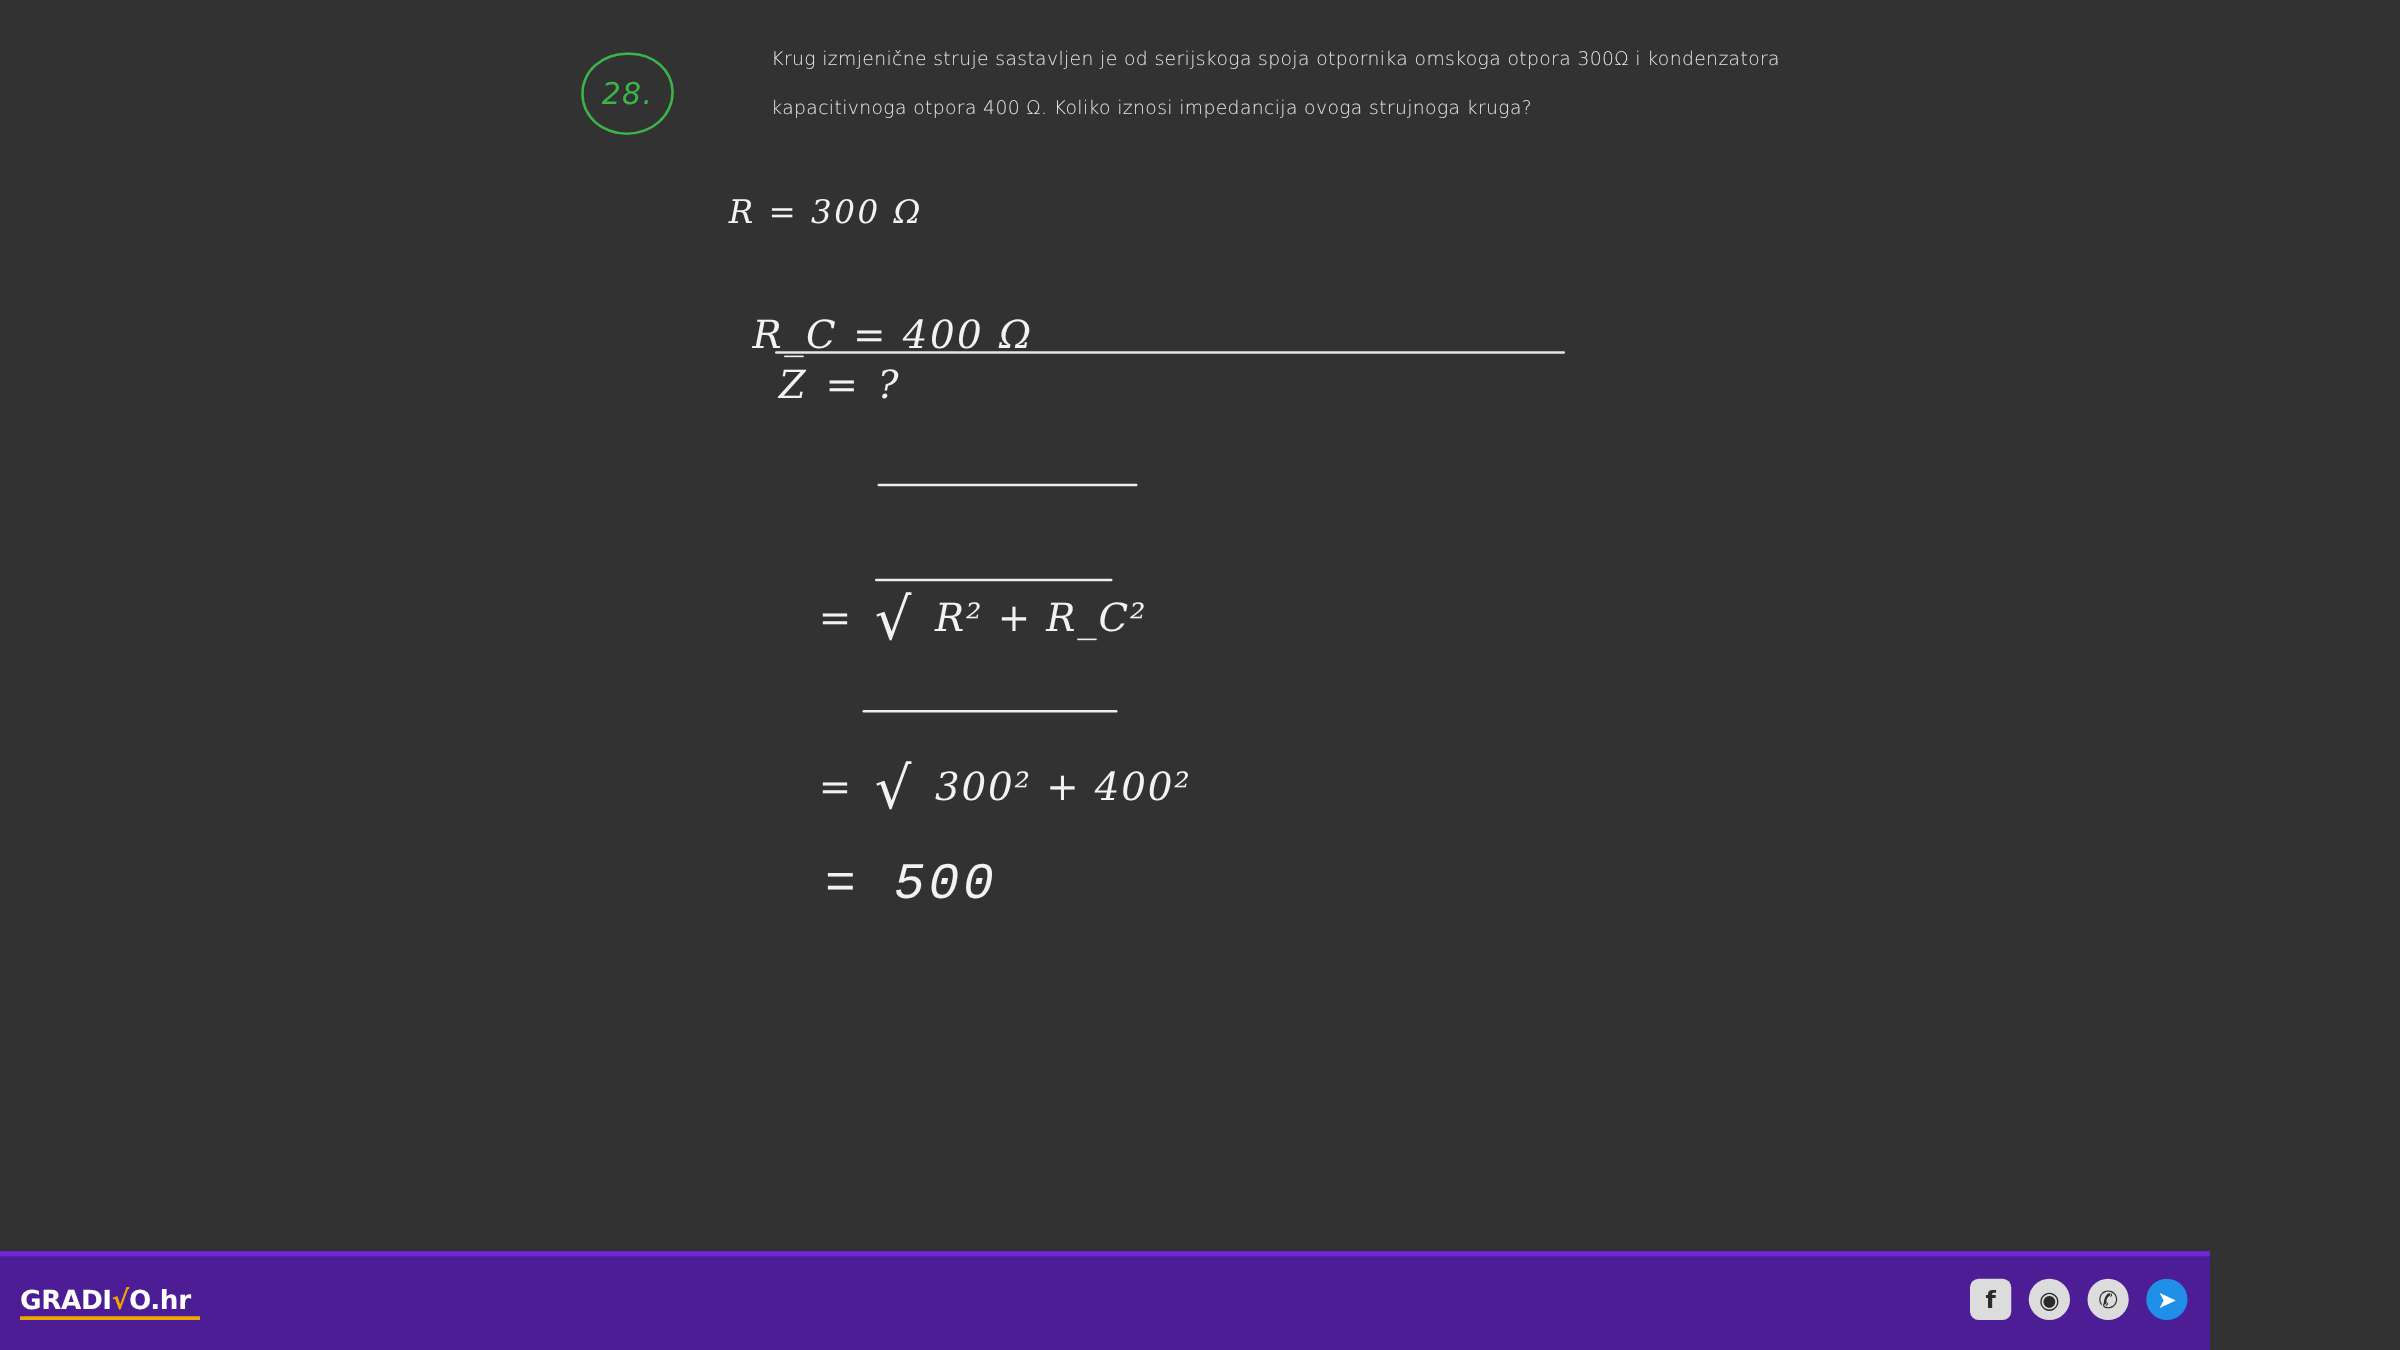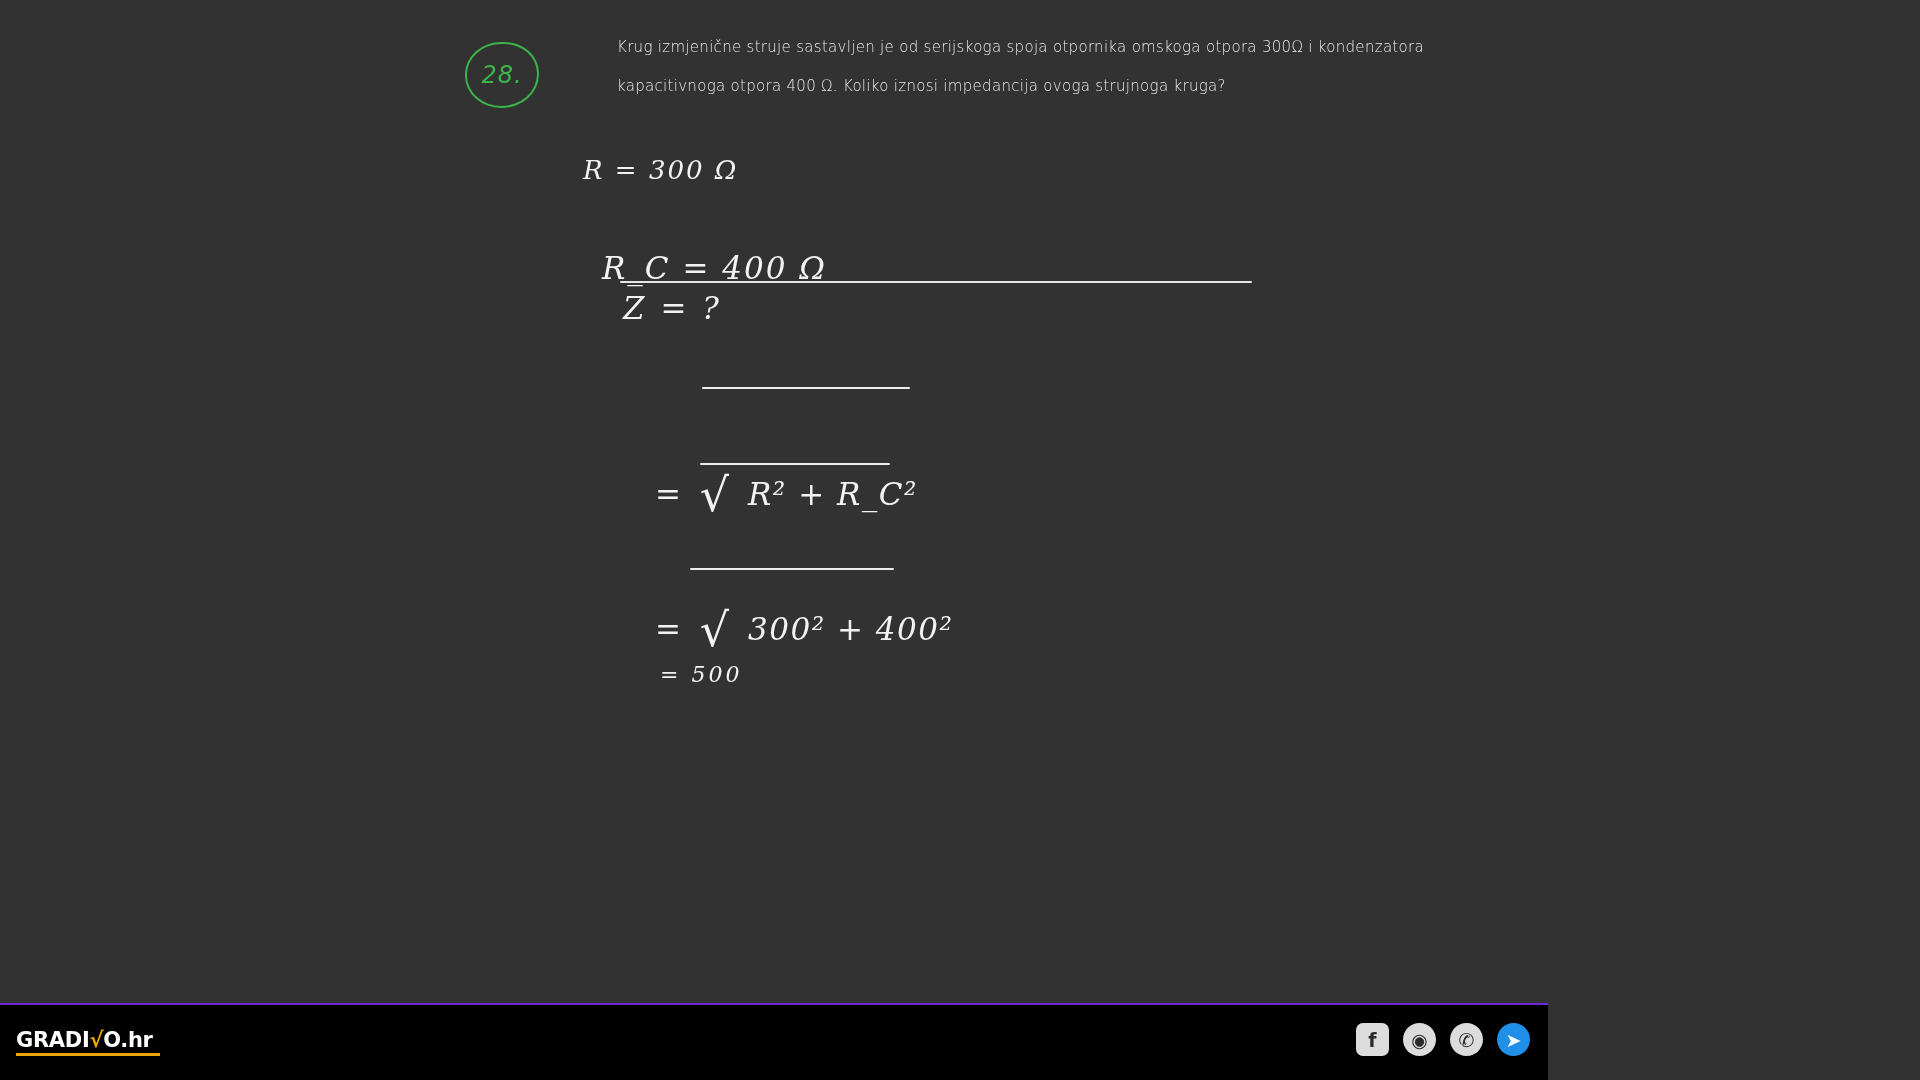--- a/index.html
+++ b/index.html
@@ -73,44 +73,44 @@
     height: 2px;
     background: #e6e6e6;
     border-radius: 2px;
   }
 
   .line-ask   { left: 623px; top: 290px;  font-size: 31px; letter-spacing: 3px; }
 
   .line-f1 { left: 632px; top: 385px;  font-size: 31px; letter-spacing: 1.5px; }
   .line-f2 { left: 655px; top: 438px;  font-size: 31px; letter-spacing: 1.5px; margin-top: 28px; }
   .line-f3 { left: 655px; top: 565px;  font-size: 31px; letter-spacing: 1.5px; margin-top: 36px; }
-  .line-res{ left: 660px; top: 662px;  font-size: 22px; letter-spacing: 3px; }
+  .line-res{ left: 660px; top: 685px;  font-size: 41px; letter-spacing: 3px; font-family: Liberation Mono, monospace; }
   .radical-sign {
     position: absolute;
     font-family: "DejaVu Serif", serif;
     font-size: 46px;
     color: #f2f2f2;
     line-height: 1;
   }
   .vinculum {
     position: absolute;
     height: 2px;
     background: #ededed;
     border-radius: 2px;
   }
 
   
   .footer {
     position: absolute;
     left: 0;
     bottom: 0;
-    width: 1548px;
+    width: 1768px;
     height: 75px;
-    background: #000000;
-    border-top: 2px solid #6d28d9;
+    background: #4c1d95;
+    border-top: 4px solid #6d28d9;
   }
   .logo {
     position: absolute;
     left: 16px;
     top: 23px;
     font-family: "DejaVu Sans", sans-serif;
     font-size: 21px;
     font-weight: bold;
     color: #ffffff;
     letter-spacing: -0.3px;

